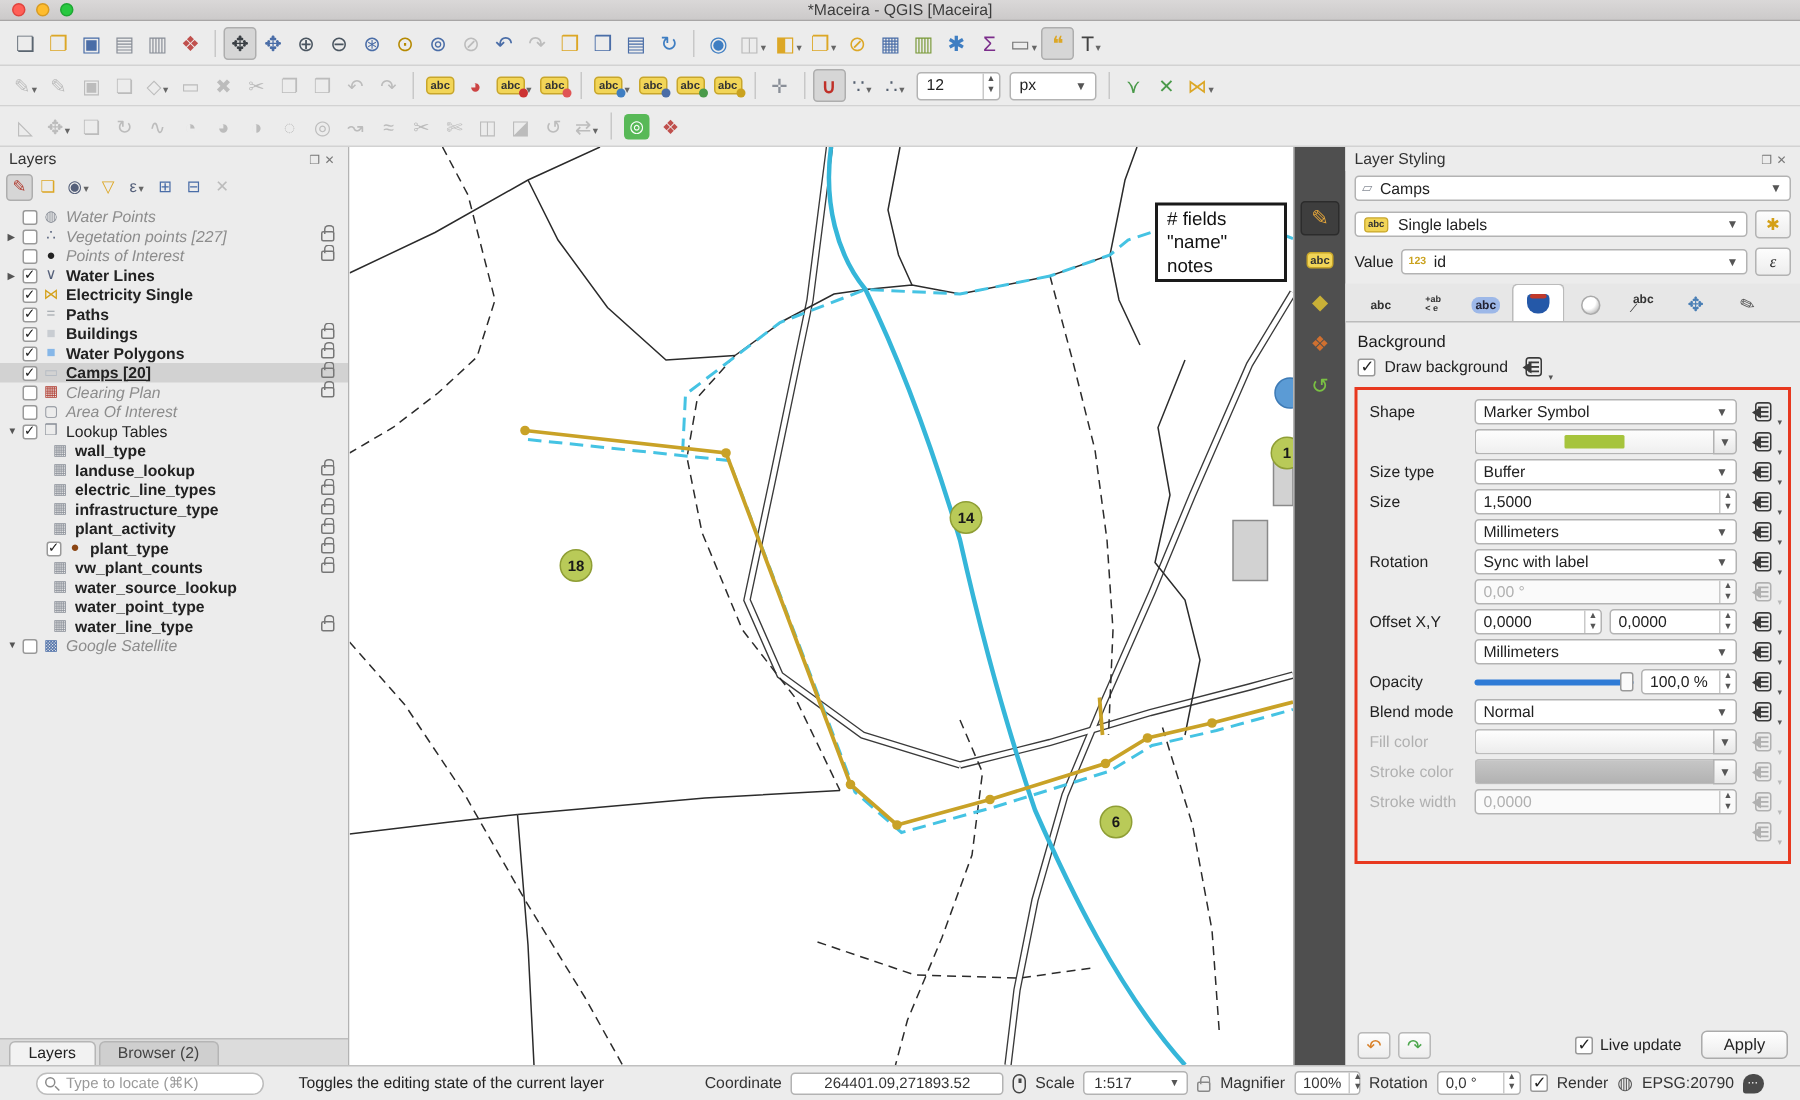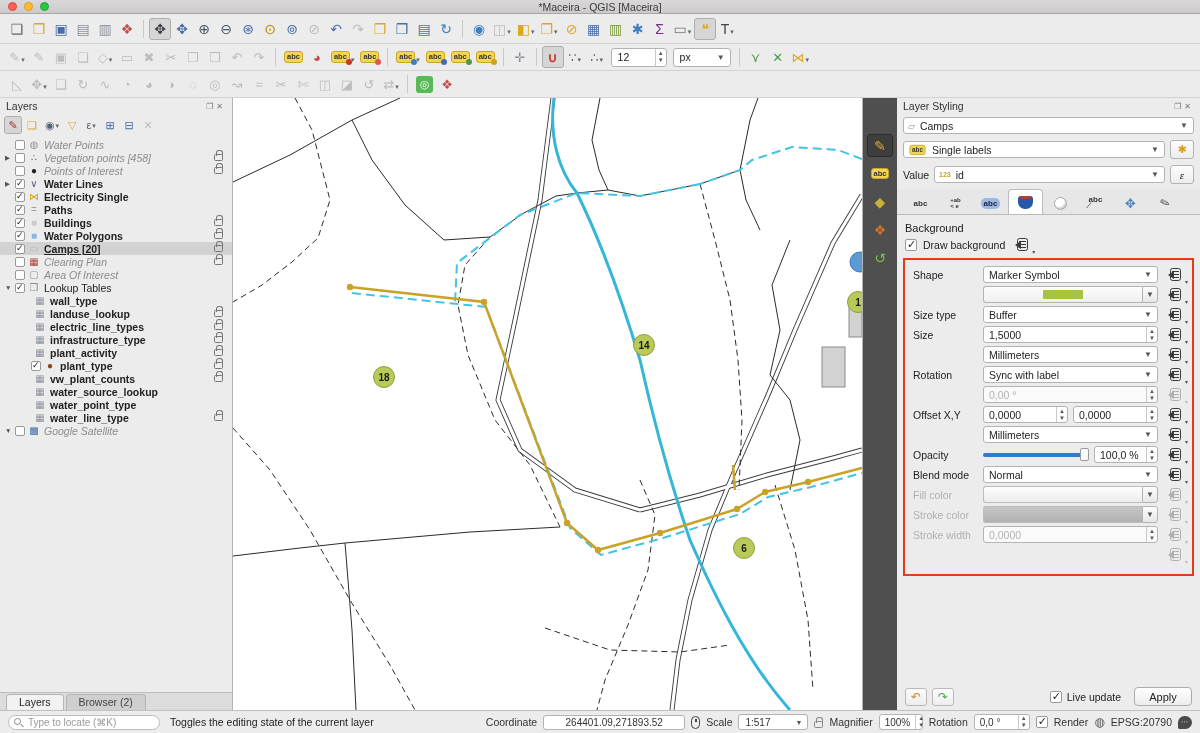--- a/index.html
+++ b/index.html
@@ -121,21 +121,21 @@
   .colorbtn.fill{background:linear-gradient(#fefefe,#ececec)}
   .colorbtn.stroke{background:linear-gradient(#c6c6c6,#b2b2b2)}
   .effects{display:flex;align-items:center;gap:6px;margin:6px 8px;font-size:10.5px}
   .starbtn{margin-left:auto;width:22px;height:18px;border:1px solid #c5c5c5;border-radius:3px;background:#f2f2f2;color:#c9c9c9;display:flex;align-items:center;justify-content:center;font-size:11px}
   .spacer{flex:1}
   .sb{display:flex;align-items:center;padding:4px 8px;gap:5px;font-size:10.5px}
   .ubtn{width:22px;height:18px;border:1px solid #b9b9b9;border-radius:3px;background:linear-gradient(#fdfdfd,#ededed);display:flex;align-items:center;justify-content:center;font-size:12px}
   .applyb{width:58px;height:19px;border:1px solid #ababab;border-radius:4px;background:linear-gradient(#fff,#ececec);font-size:11px;display:flex;align-items:center;justify-content:center;margin-left:8px}
 
   
-  .statusbar{height:23px;flex:0 0 23px;background:#ececec;border-top:1px solid #c0c0c0;display:flex;align-items:center;padding:0 8px;gap:4px;font-size:10.5px;color:#333}
+  .statusbar{height:23px;flex:0 0 23px;background:#ececec;border-top:1px solid #c0c0c0;display:flex;align-items:center;padding:0 24px;gap:17px;font-size:10.5px;color:#333}
   .loc{position:relative;width:152px;flex:0 0 152px}
   .loc input{width:100%;height:15px;border:1px solid #bdbdbd;border-radius:8px;padding:0 4px 0 19px;font-size:10px;background:#fff;color:#333;outline:none}
   .loc input::placeholder{color:#9a9a9a}
   .mglass{position:absolute;left:6px;top:3px;width:7px;height:7px;border:1.3px solid #8a8a8a;border-radius:50%}
   .mglass::after{content:"";position:absolute;left:5px;top:6px;width:4px;height:1.3px;background:#8a8a8a;transform:rotate(45deg)}
   .stmsg{margin-left:6px;color:#222}
   .stright{margin-left:auto;display:flex;align-items:center;gap:6px}
   .stinput{height:15px;border:1px solid #b3b3b3;border-radius:3px;background:#fff;font-size:10px;display:flex;align-items:center;justify-content:center;padding:0 6px}
   .stspin{display:flex;align-items:center;height:16px;background:#fff;border:1px solid #b3b3b3;border-radius:3px;font-size:10px}
   .stspin .txt{padding:0 5px}
@@ -478,21 +478,21 @@
           <div class="lrow">
             <span class="exp"></span>
             <span class="cb"></span>
             <span class="lic" style="color: rgb(138, 143, 152);">◍</span>
             <span class="ltx i">Water Points</span>
           </div>
           <div class="lrow">
             <span class="exp">▶</span>
             <span class="cb"></span>
             <span class="lic" style="color: rgb(85, 96, 122);">∴</span>
-            <span class="ltx i">Vegetation points [458]</span>
+            <span class="ltx i">Vegetation points [227]</span>
             <span class="lock"></span>
           </div>
           <div class="lrow">
             <span class="exp"></span>
             <span class="cb"></span>
             <span class="lic" style="color: rgb(34, 34, 34);">●</span>
             <span class="ltx i">Points of Interest</span>
             <span class="lock"></span>
           </div>
           <div class="lrow">
@@ -695,20 +695,25 @@
             <g>
               <circle cx="511" cy="450" r="10.5" fill="#b9ca58" stroke="#8f9e35"></circle>
               <text x="511" y="453.5" text-anchor="middle" font-size="10" font-weight="bold" fill="#1a1a1a" font-family="&quot;Liberation Sans&quot;,sans-serif">6</text>
             </g>
             <g>
               <circle cx="625" cy="204" r="10.5" fill="#b9ca58" stroke="#8f9e35"></circle>
               <text x="625" y="207.5" text-anchor="middle" font-size="10" font-weight="bold" fill="#1a1a1a" font-family="&quot;Liberation Sans&quot;,sans-serif">1</text>
             </g>
           </g>
       </svg>
+      <div class="annot">
+        <div># fields</div>
+        <div>"name"</div>
+        <div>notes</div>
+      </div>
     </div>
 
     <div class="right">
       <div class="strip" id="styleStrip">
           <div class="sico act">
             <span class="g" style="color: rgb(224, 163, 58);">✎</span>
           </div>
           <div class="sico">
             <span class="tagic">abc</span>
           </div>

